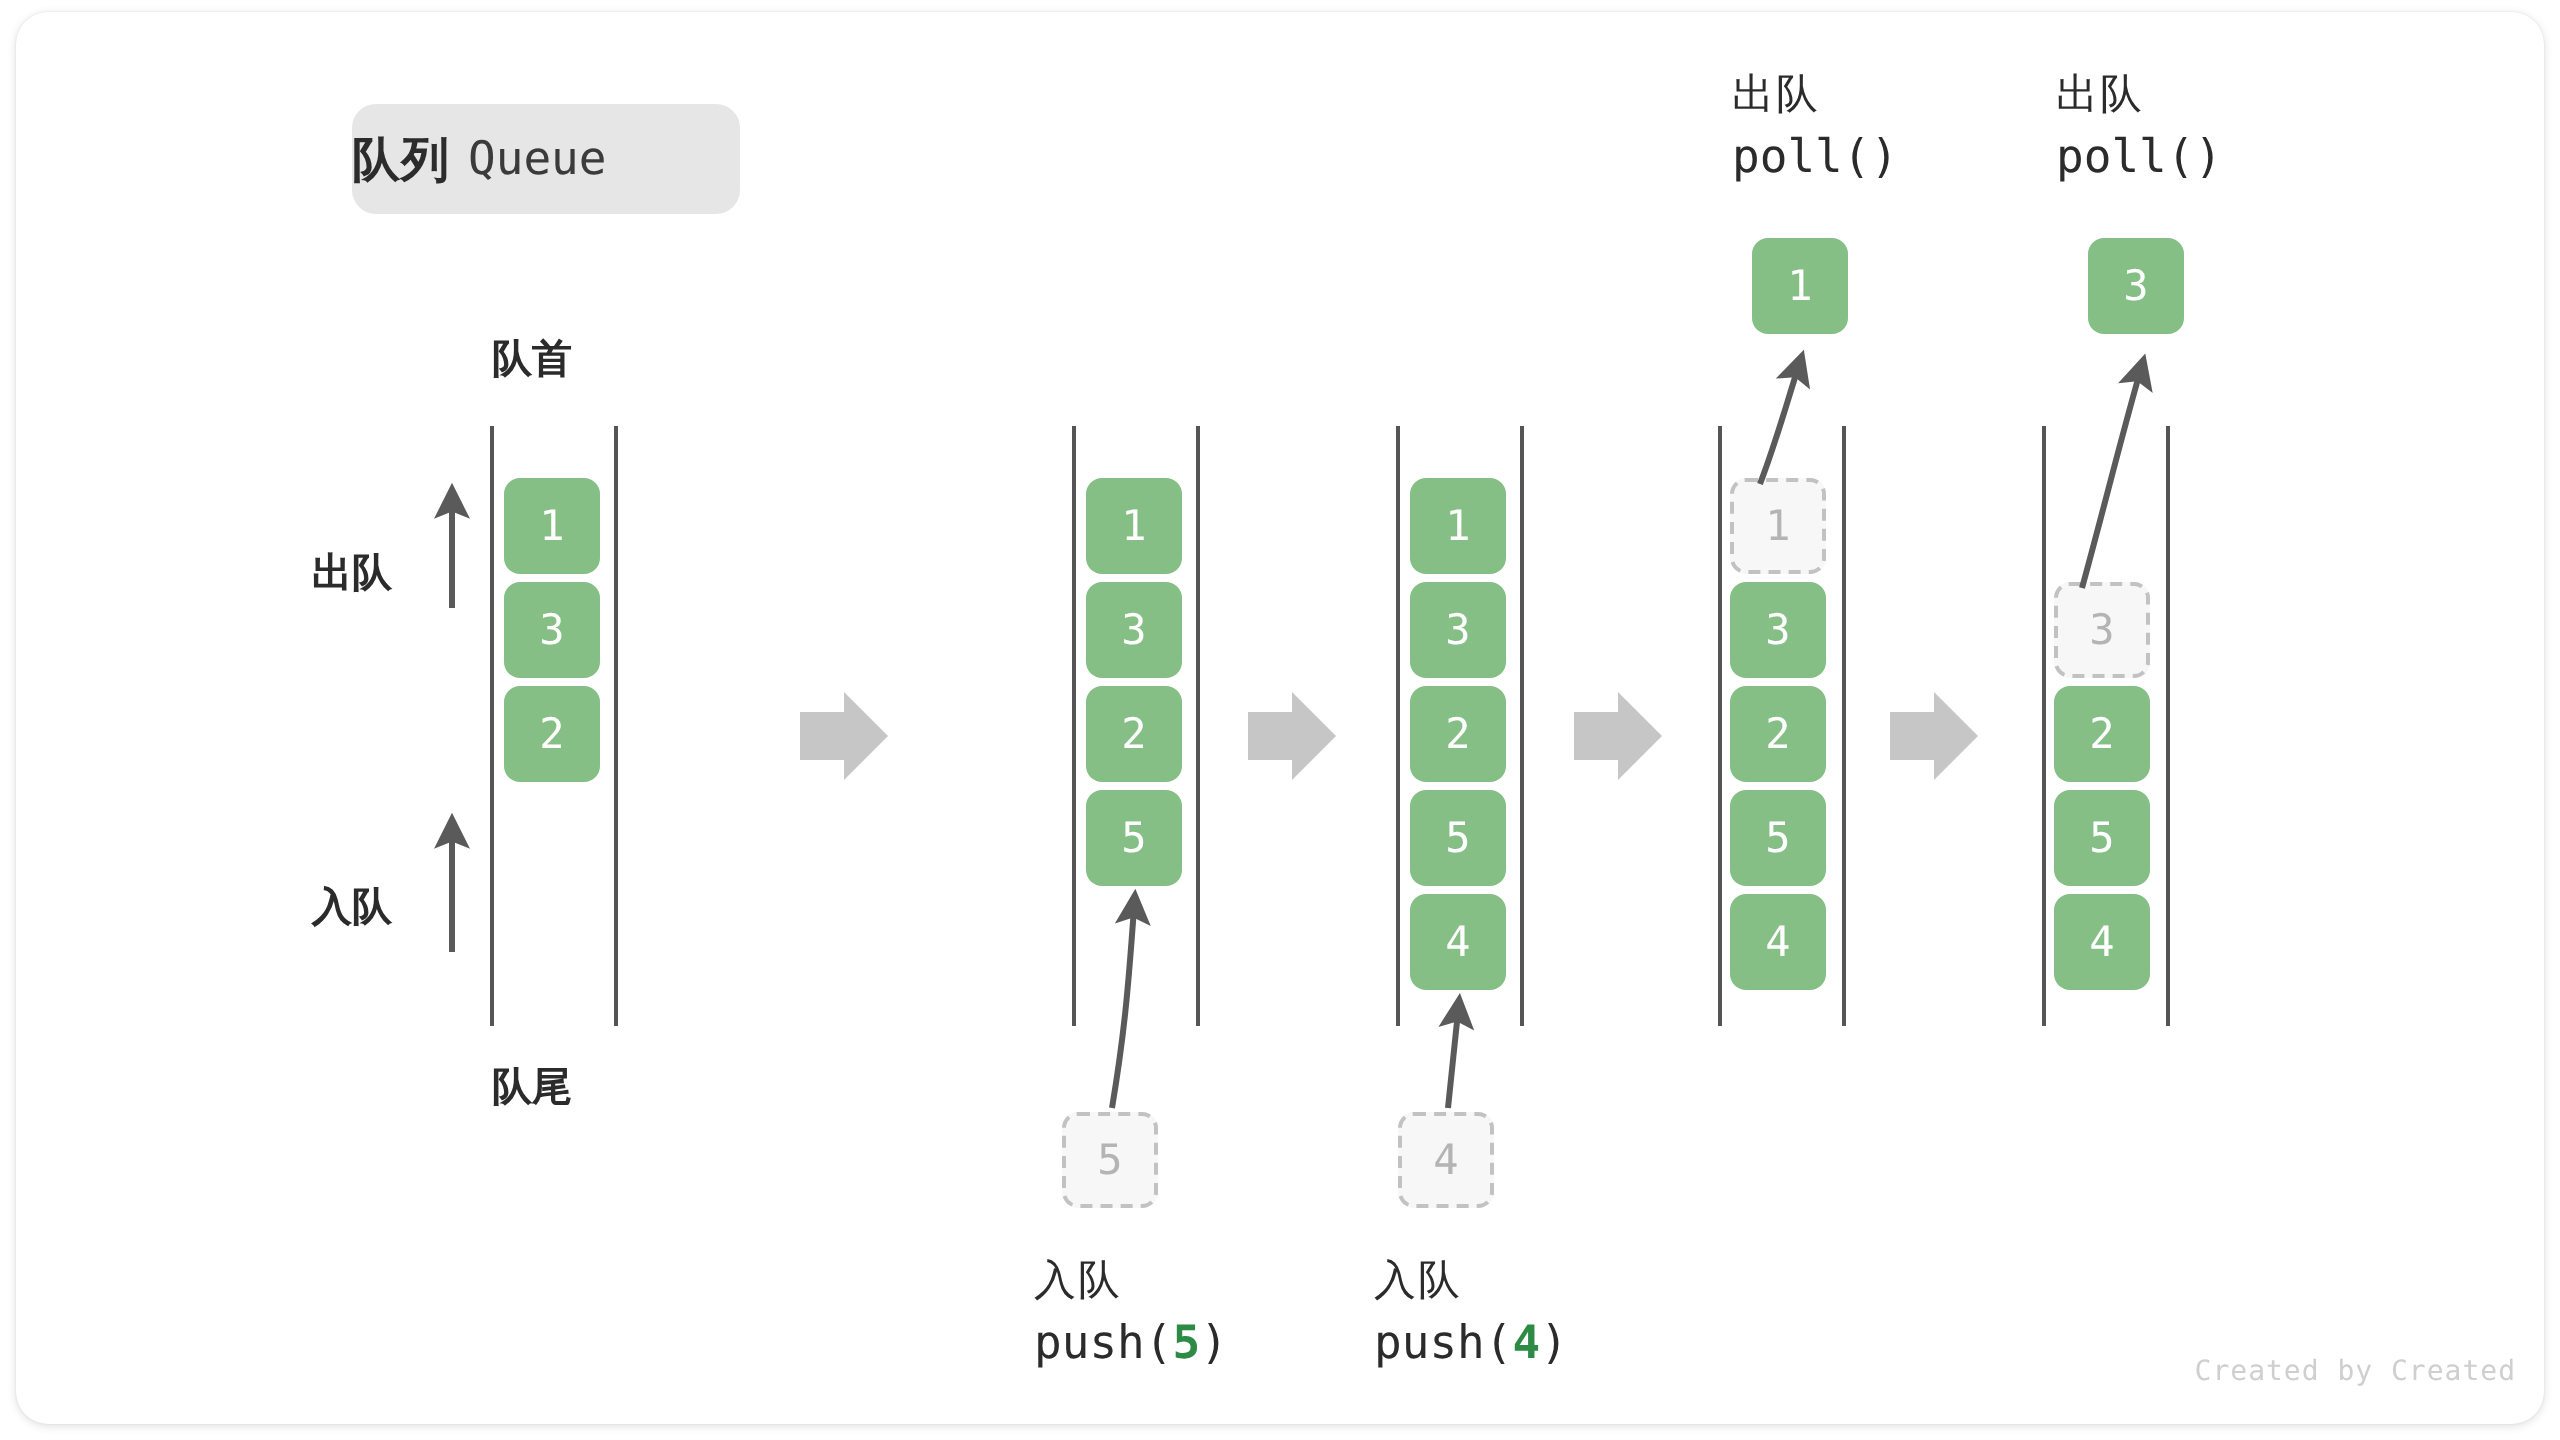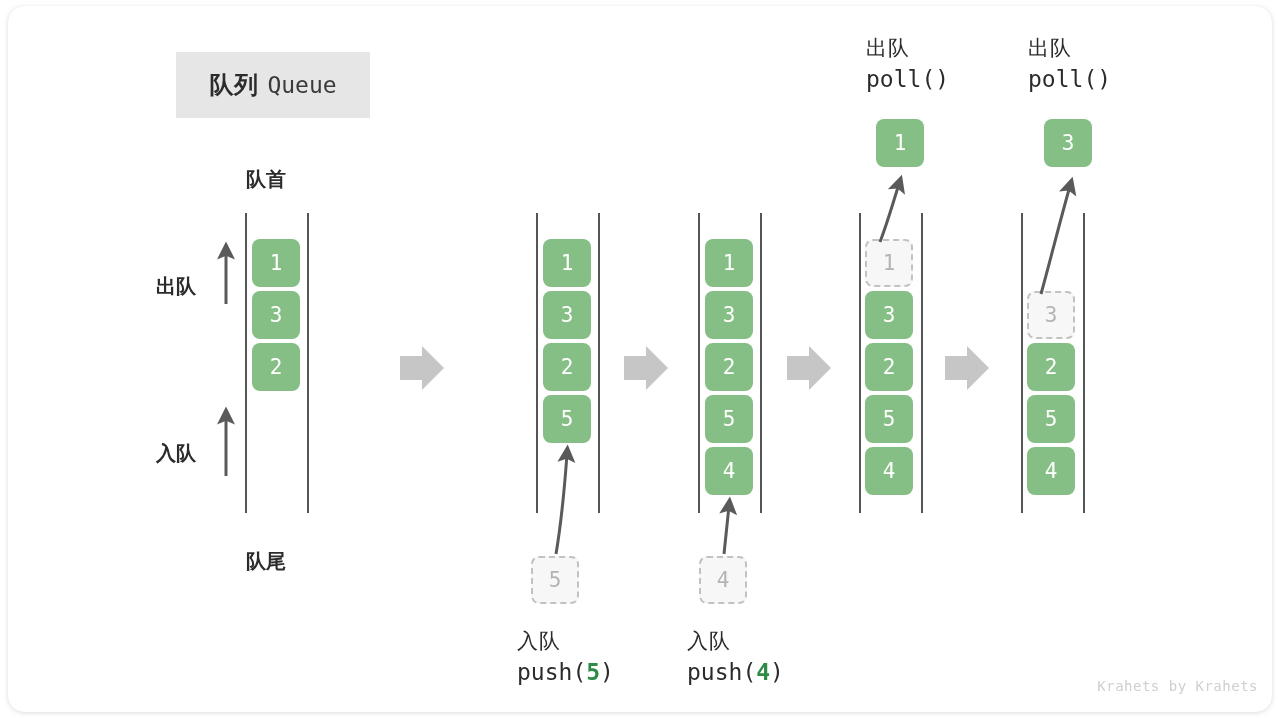--- a/index.html
+++ b/index.html
@@ -31,26 +31,25 @@
     height: 720px;
   }
 
   .abs { position: absolute; }
 
   
   #title-badge {
     left: 168px;
     top: 46px;
     width: 194px;
-    height: 66px;
+    height: 55px;
     background: #e6e6e6;
-    border-radius: 0;
+    border-radius: 12px;
     display: flex;
     align-items: center;
-    justify-content: center;
     gap: 9px;
   }
   #title-badge .cn {
     font-family: "Liberation Sans", "DejaVu Sans", sans-serif;
     font-weight: bold;
     font-size: 24px;
     color: #2c2c2c;
     letter-spacing: 0.5px;
   }
   #title-badge .en {
@@ -138,21 +137,21 @@
 
 <div id="card">
   <div id="stage">
 
     <div class="abs" id="title-badge">
       <span class="cn">队列</span>
       <span class="en">Queue</span>
     </div>
 
     <div class="abs cn-label" style="left:238px; top:160px;">队首</div>
-    <div class="abs cn-label" style="left:238px; top:542px;">队尾</div>
+    <div class="abs cn-label" style="left:238px; top:524px;">队尾</div>
 
     <div class="abs cn-label" style="left:148px; top:267px;">出队</div>
     <div class="abs cn-label" style="left:148px; top:434px;">入队</div>
 
     <div class="abs rail" style="left:237px; top:207px; height:300px;"></div>
     <div class="abs rail" style="left:299px; top:207px; height:300px;"></div>
     <div class="abs cell" style="left:244px; top:233px;">1</div>
     <div class="abs cell" style="left:244px; top:285px;">3</div>
     <div class="abs cell" style="left:244px; top:337px;">2</div>
 
@@ -199,21 +198,21 @@
       <span class="op-code"><span>poll(</span><span>)</span></span>
     </div>
     <div class="abs cell" style="left:1036px; top:113px;">3</div>
     <div class="abs rail" style="left:1013px; top:207px; height:300px;"></div>
     <div class="abs rail" style="left:1075px; top:207px; height:300px;"></div>
     <div class="abs cell ghost" style="left:1019px; top:285px;">3</div>
     <div class="abs cell" style="left:1019px; top:337px;">2</div>
     <div class="abs cell" style="left:1019px; top:389px;">5</div>
     <div class="abs cell" style="left:1019px; top:441px;">4</div>
 
-    <div class="abs" id="credit">Krahets by Krahets</div>
+    <div class="abs" id="credit">Created by Created</div>
 
     <svg class="overlay" viewBox="0 0 1280 720">
       <defs>
         <marker id="mk-dark" markerWidth="7" markerHeight="7" refX="3.2" refY="3.4" orient="auto" markerUnits="strokeWidth">
           <path d="M0.4,0.4 L6.4,3.4 L0.4,6.4 L1.6,3.4 Z" fill="#5a5a5a"></path>
         </marker>
       </defs>
 
       <g>
         <line x1="218" y1="298" x2="218" y2="245" stroke="#5a5a5a" stroke-width="3" marker-end="url(#mk-dark)"></line>

